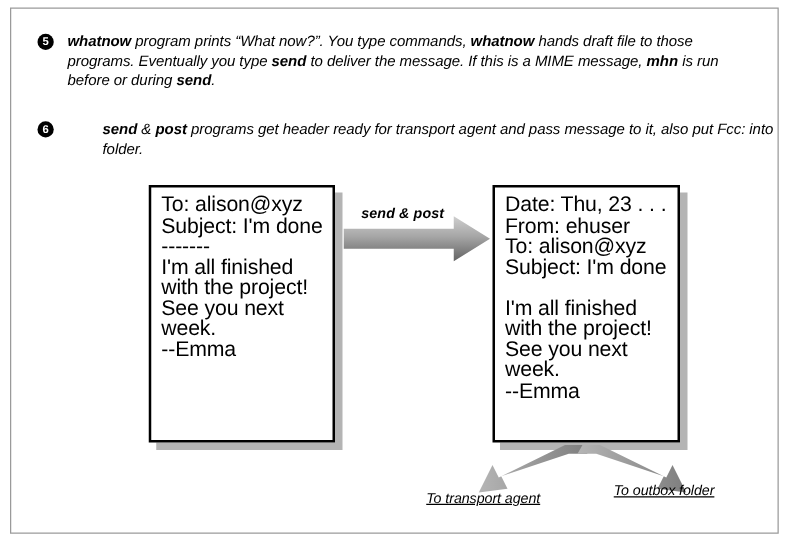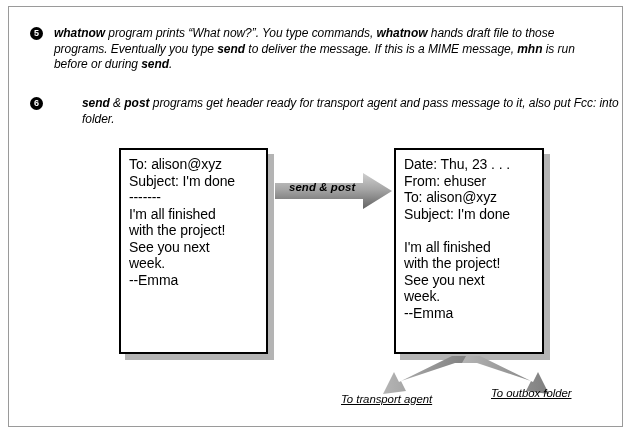--- a/index.html
+++ b/index.html
@@ -57,42 +57,41 @@
     z-index:3;
   }
   .msgshadow{
     position:absolute;
     background:#b4b4b4;
     z-index:1;
   }
   .msgbox .lines{
     position:absolute;left:8px;top:6px;right:4px;
     font-style:normal;
-    font-size:14px;
+    font-size:17px;
     line-height:16.5px;
     letter-spacing:-0.1px;
     white-space:pre;
   }
   .msgbox .lines .ln{display:block;min-height:16.5px;}
   .msgbox .lines .ln.blank{height:16.5px;}
 
   #leftbox{left:119px;top:148px;width:149px;height:206px;}
   #leftshadow{left:125px;top:154px;width:149px;height:206px;}
   #rightbox{left:394px;top:148px;width:150px;height:206px;}
   #rightshadow{left:400px;top:154px;width:150px;height:206px;}
 
   
   .arrowlabel{
     position:absolute;
     font-style:italic;font-weight:bold;
     font-size:11.4px;
     letter-spacing:0.1px;
     white-space:nowrap;
     z-index:4;
-    margin-top:16px;
   }
   #sendpost-label{left:289px;top:165px;}
   .svgwrap{position:absolute;left:0;top:0;width:632px;height:434px;pointer-events:none;z-index:2;}
 
   .endlabel{
     position:absolute;
     font-style:italic;
     font-size:11.4px;
     letter-spacing:-0.05px;
     white-space:nowrap;

